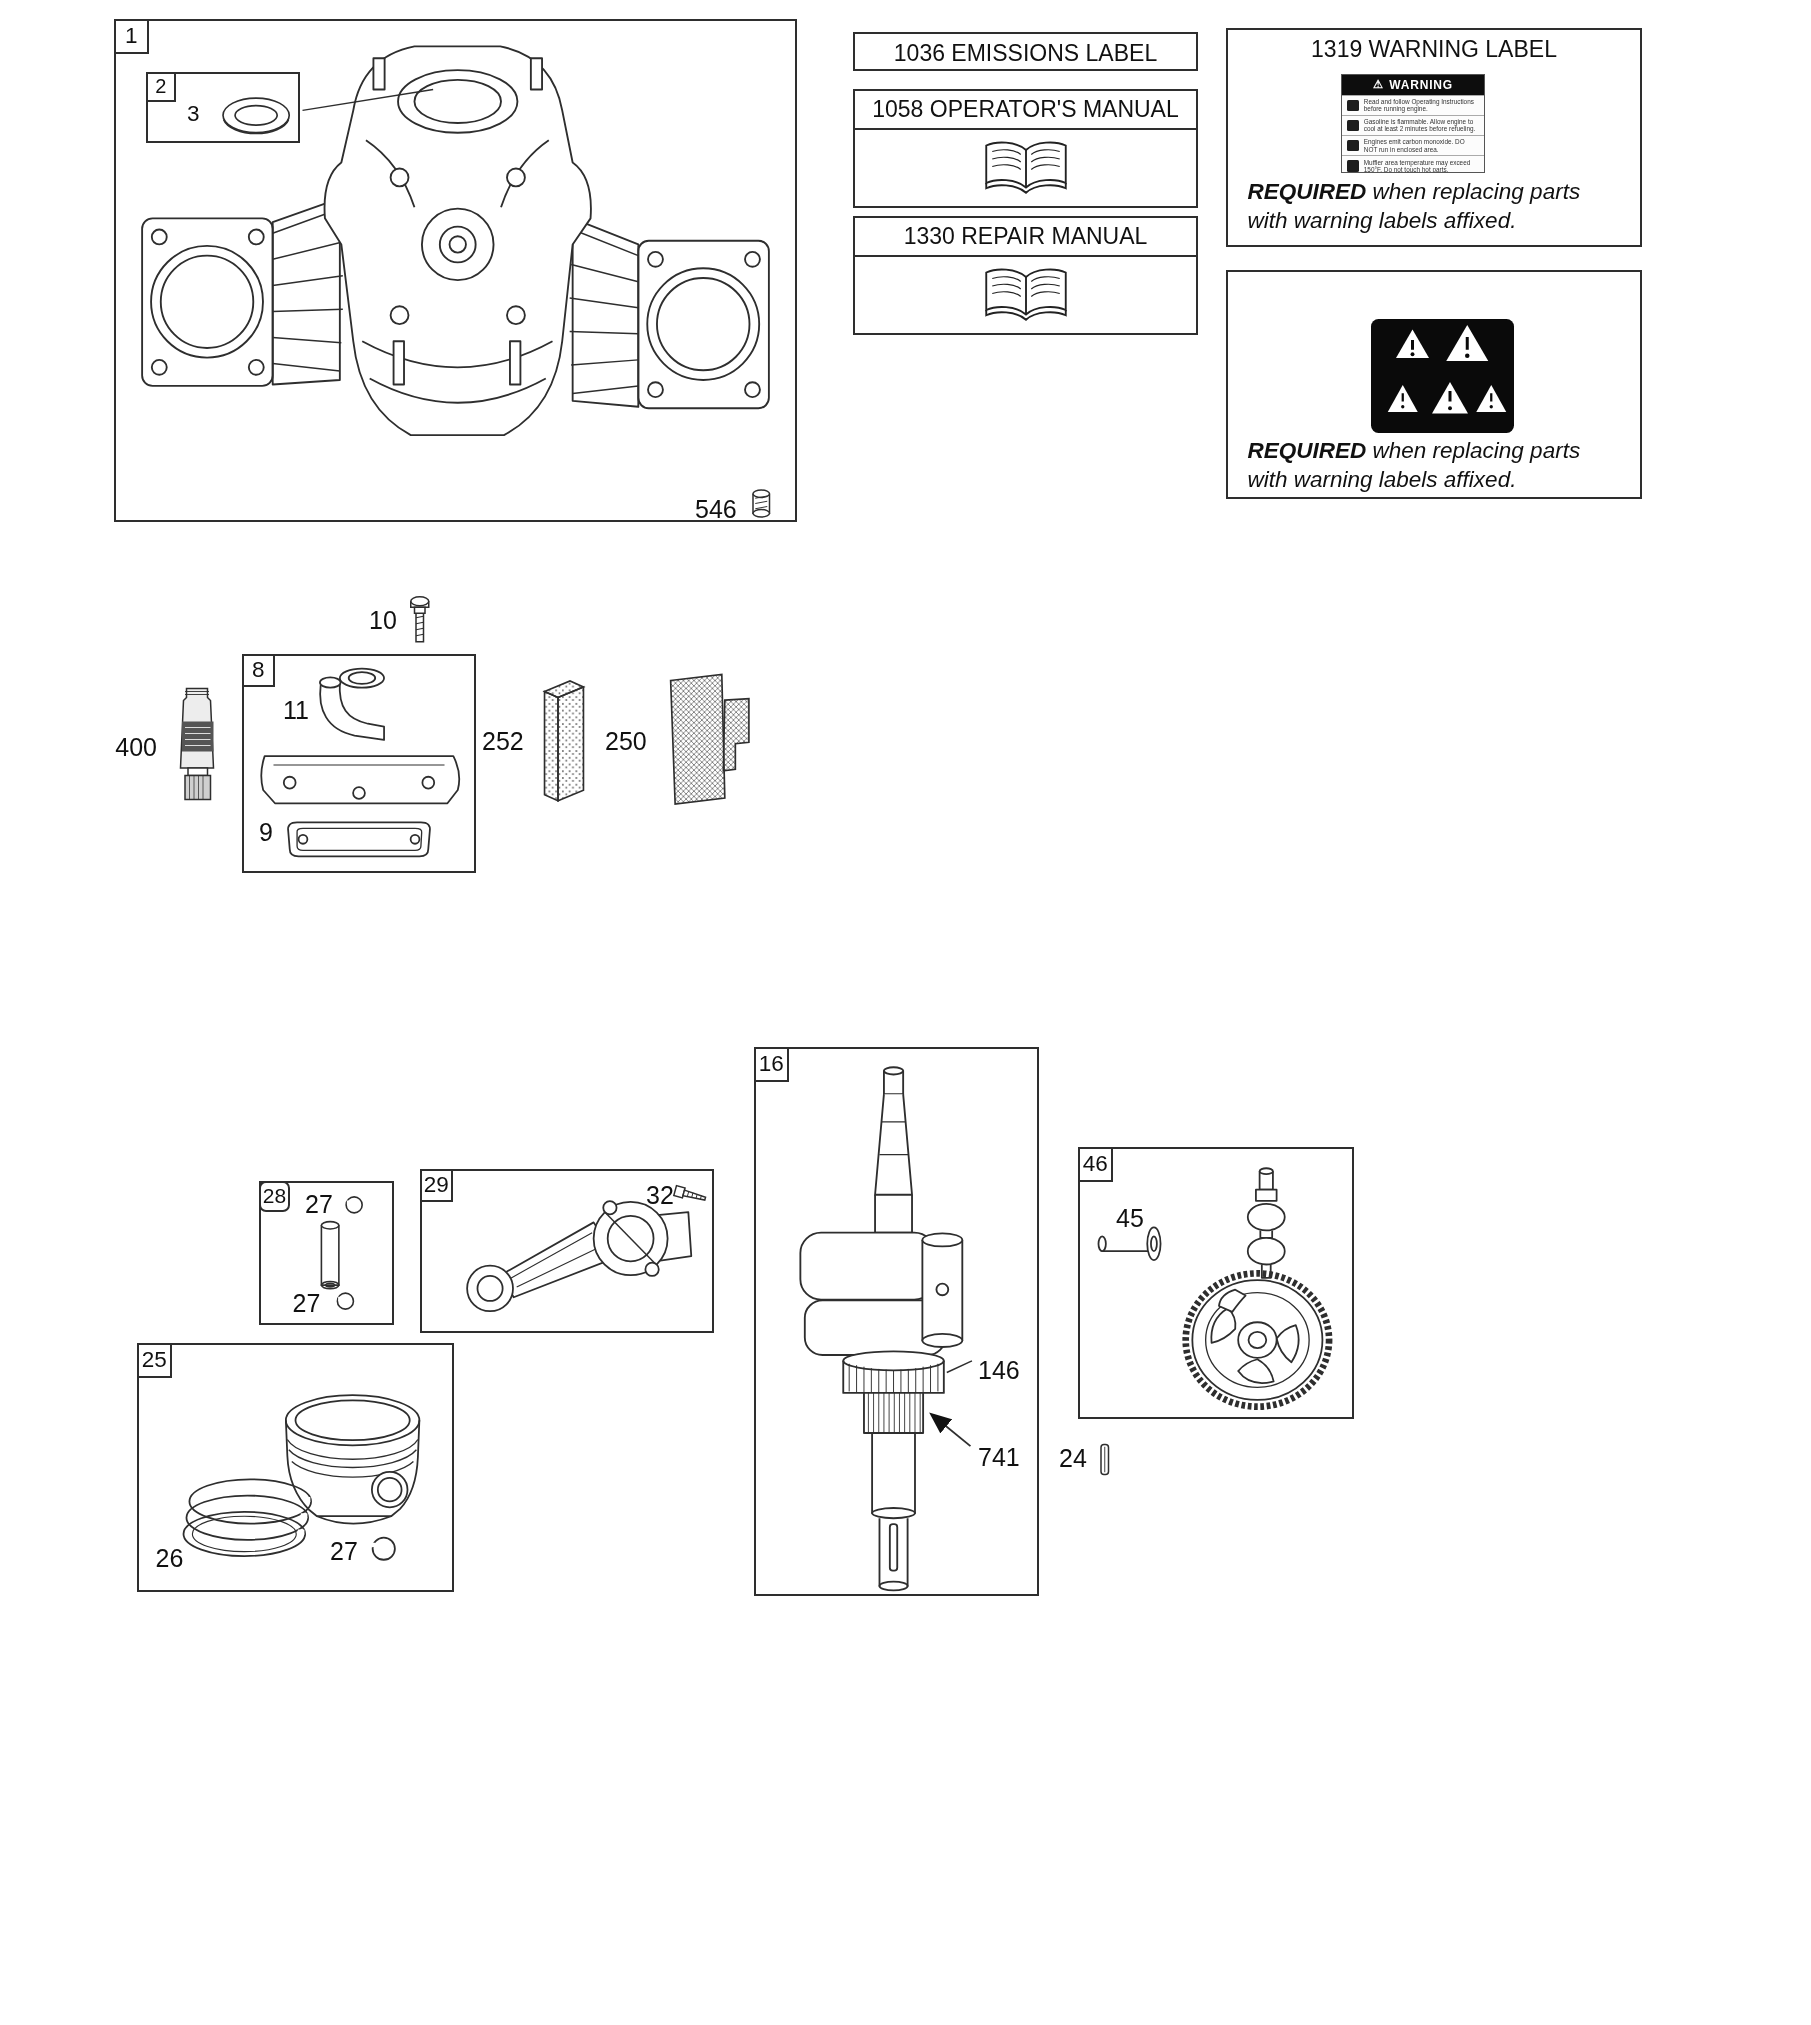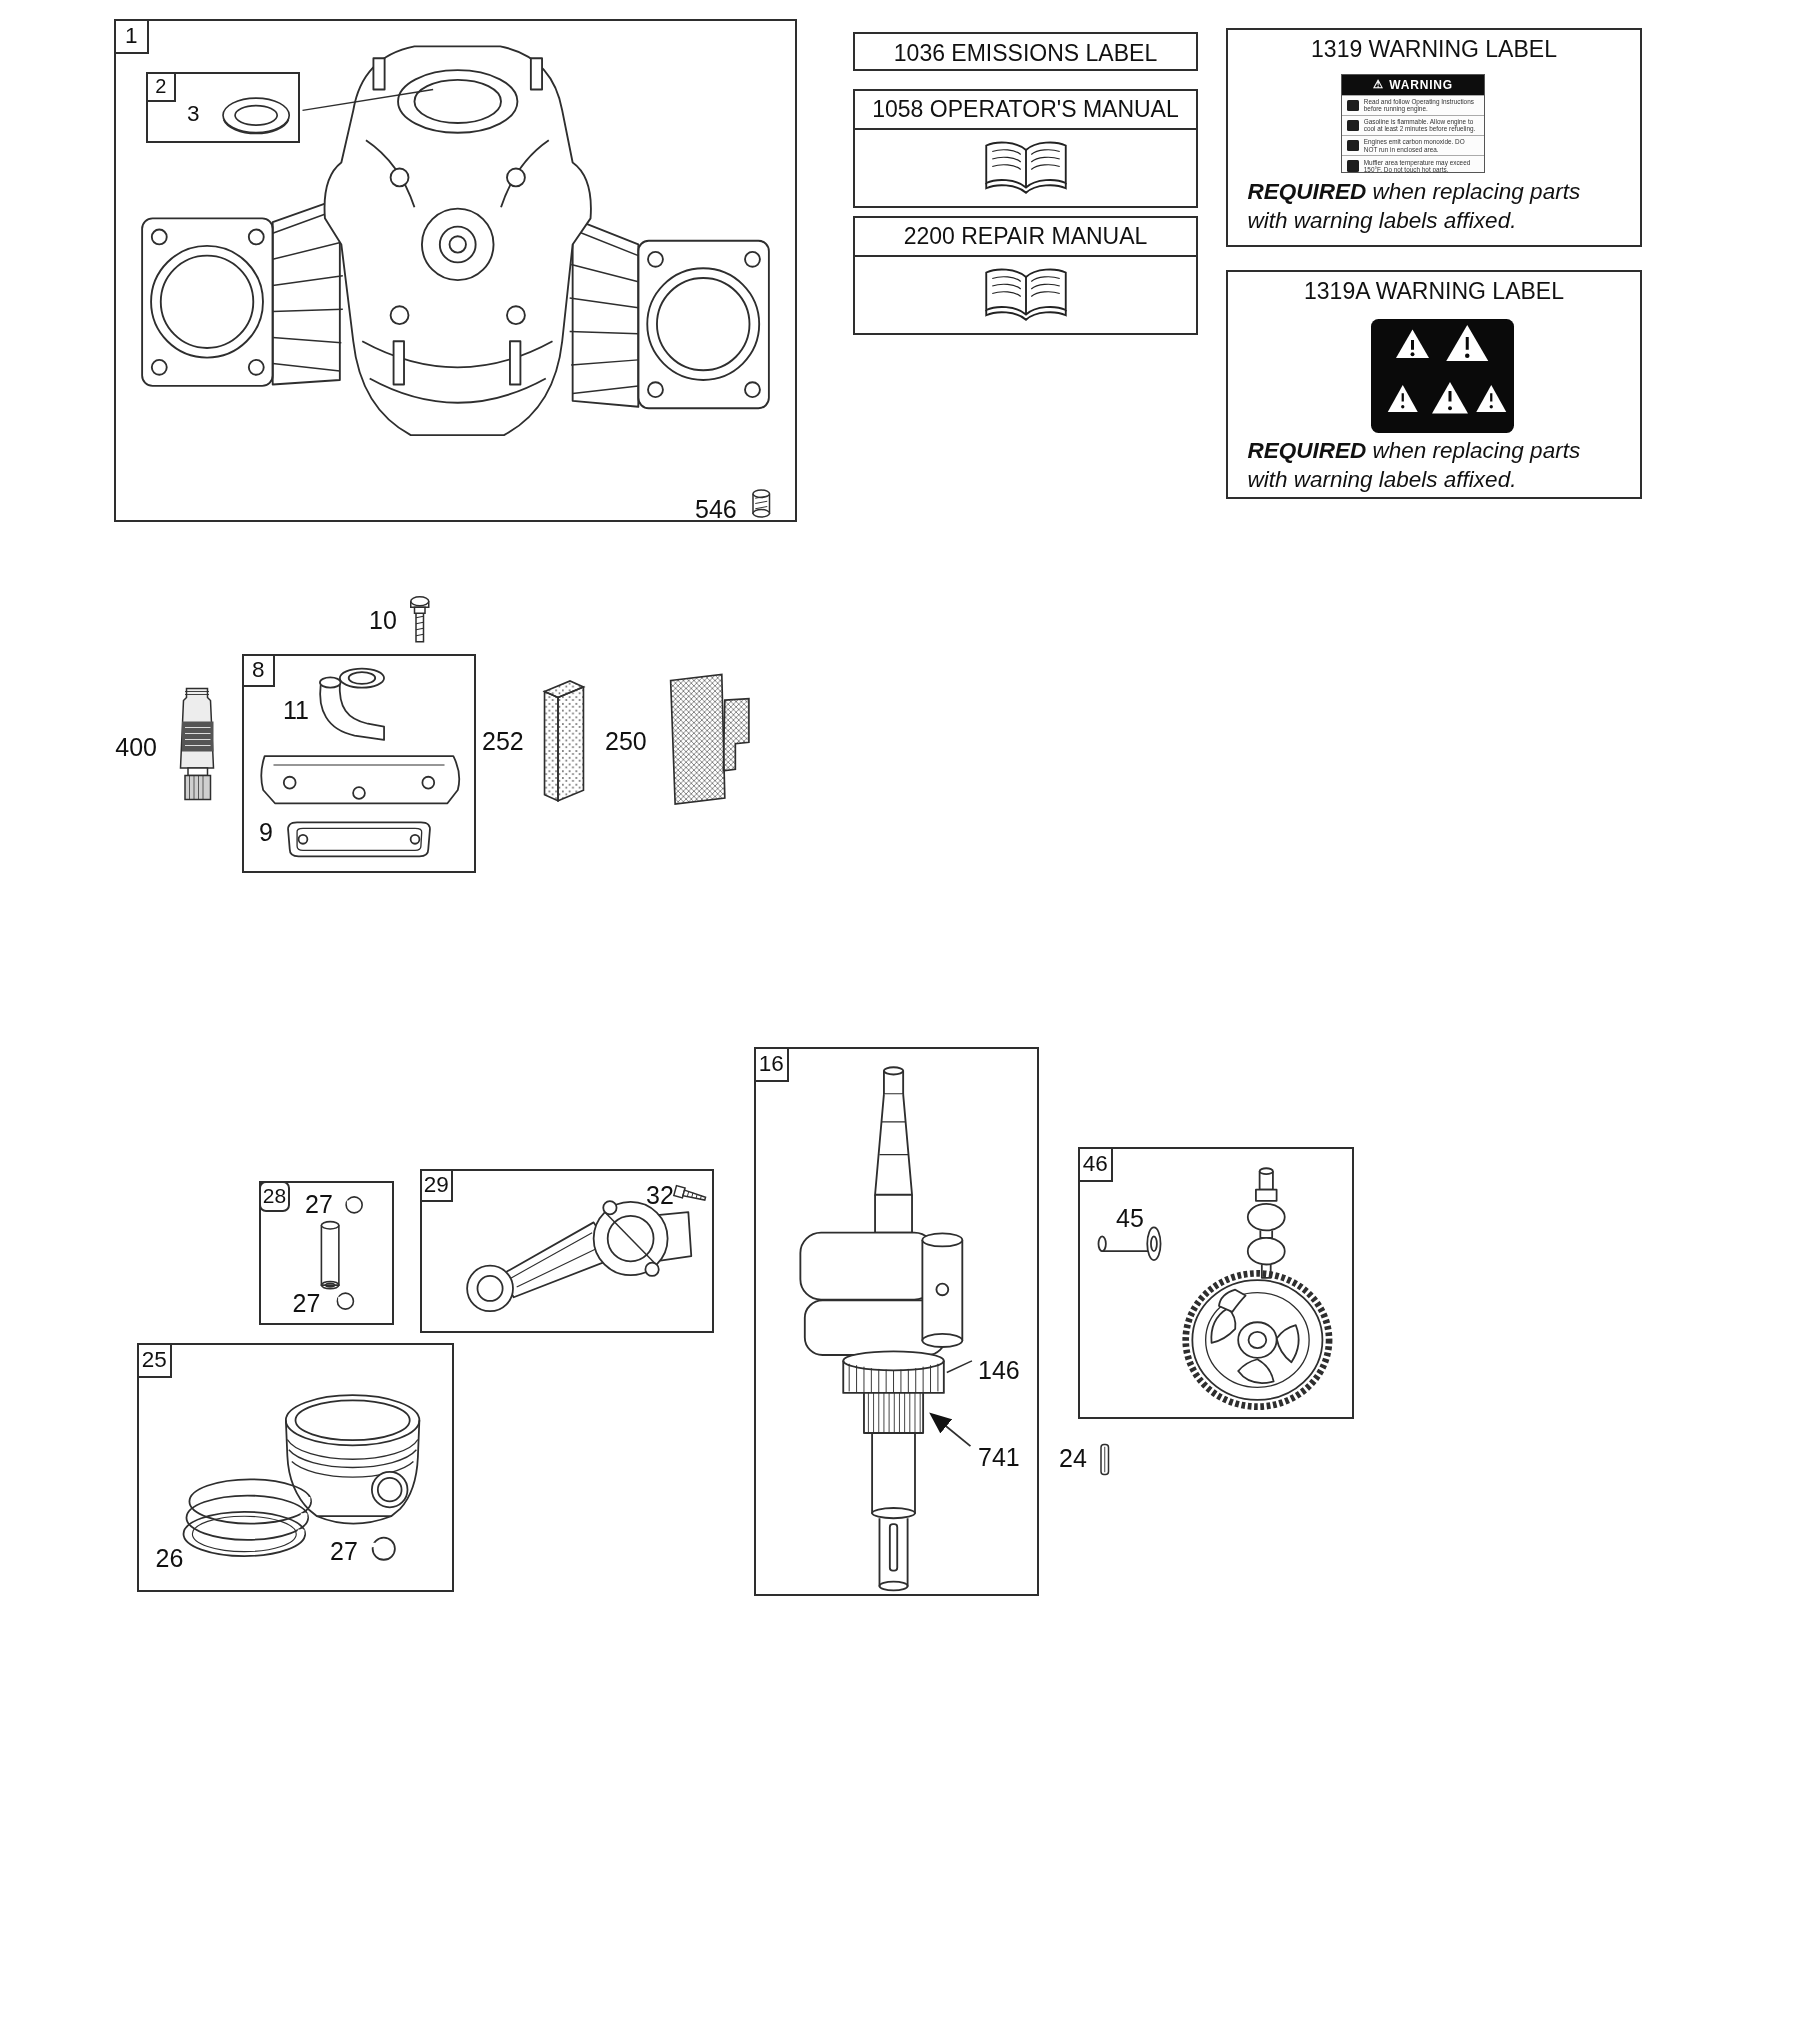--- a/index.html
+++ b/index.html
@@ -133,21 +133,21 @@
         <path d="M65 16 L65 66" fill="none"></path>
         <path d="M20 18 C32 14 50 15 58 22 M20 28 C32 24 50 25 58 32 M20 38 C32 34 50 35 58 42" fill="none" stroke-width="1.5"></path>
         <path d="M110 18 C98 14 80 15 72 22 M110 28 C98 24 80 25 72 32 M110 38 C98 34 80 35 72 42" fill="none" stroke-width="1.5"></path>
         <path d="M12 60 L12 67 C25 61 52 61 65 73 C78 61 105 61 118 67 L118 60" fill="none"></path>
       </g>
     </svg>
   </div>
 </div>
 
 <div class="ref-box" style="left:853px; top:216px; width:345px; height:119px;">
-  <div class="ref-title sep">2200 REPAIR MANUAL</div>
+  <div class="ref-title sep">1330 REPAIR MANUAL</div>
   <div class="ref-body" style="height:75px;">
     <svg width="98" height="60" viewBox="0 0 130 80">
       <g fill="#fff" stroke="#222" stroke-width="2.5">
         <path d="M65 16 C52 4 25 4 12 10 L12 60 C25 54 52 54 65 66 C78 54 105 54 118 60 L118 10 C105 4 78 4 65 16 Z"></path>
         <path d="M65 16 L65 66" fill="none"></path>
         <path d="M20 18 C32 14 50 15 58 22 M20 28 C32 24 50 25 58 32 M20 38 C32 34 50 35 58 42" fill="none" stroke-width="1.5"></path>
         <path d="M110 18 C98 14 80 15 72 22 M110 28 C98 24 80 25 72 32 M110 38 C98 34 80 35 72 42" fill="none" stroke-width="1.5"></path>
         <path d="M12 60 L12 67 C25 61 52 61 65 73 C78 61 105 61 118 67 L118 60" fill="none"></path>
       </g>
     </svg>
@@ -178,21 +178,20 @@
       <div class="warn-txt">Muffler area temperature may exceed 150°F. Do not touch hot parts.</div>
     </div>
   </div>
   <div class="req-note" style="left:19.5px; top:147px; width:379px;">
     <div><span class="req-bold">REQUIRED</span><span> when replacing parts</span></div>
     <div>with warning labels affixed.</div>
   </div>
 </div>
 
 <div class="ref-box" style="left:1226px; top:270px; width:416px; height:229px;">
-  <div class="ref-title">1319A WARNING LABEL</div>
   <div class="warn-black" style="left:143px; top:47px; width:143px; height:114px;">
     <svg width="143" height="114" viewBox="0 0 190 152">
       <g fill="#fff">
         <path d="M55 14 L77 52 L33 52 Z"></path>
         <path d="M128 8 L156 56 L100 56 Z"></path>
         <path d="M42 88 L62 124 L22 124 Z"></path>
         <path d="M105 84 L129 126 L81 126 Z"></path>
         <path d="M160 88 L180 124 L140 124 Z"></path>
       </g>
       <g fill="#0a0a0a">

